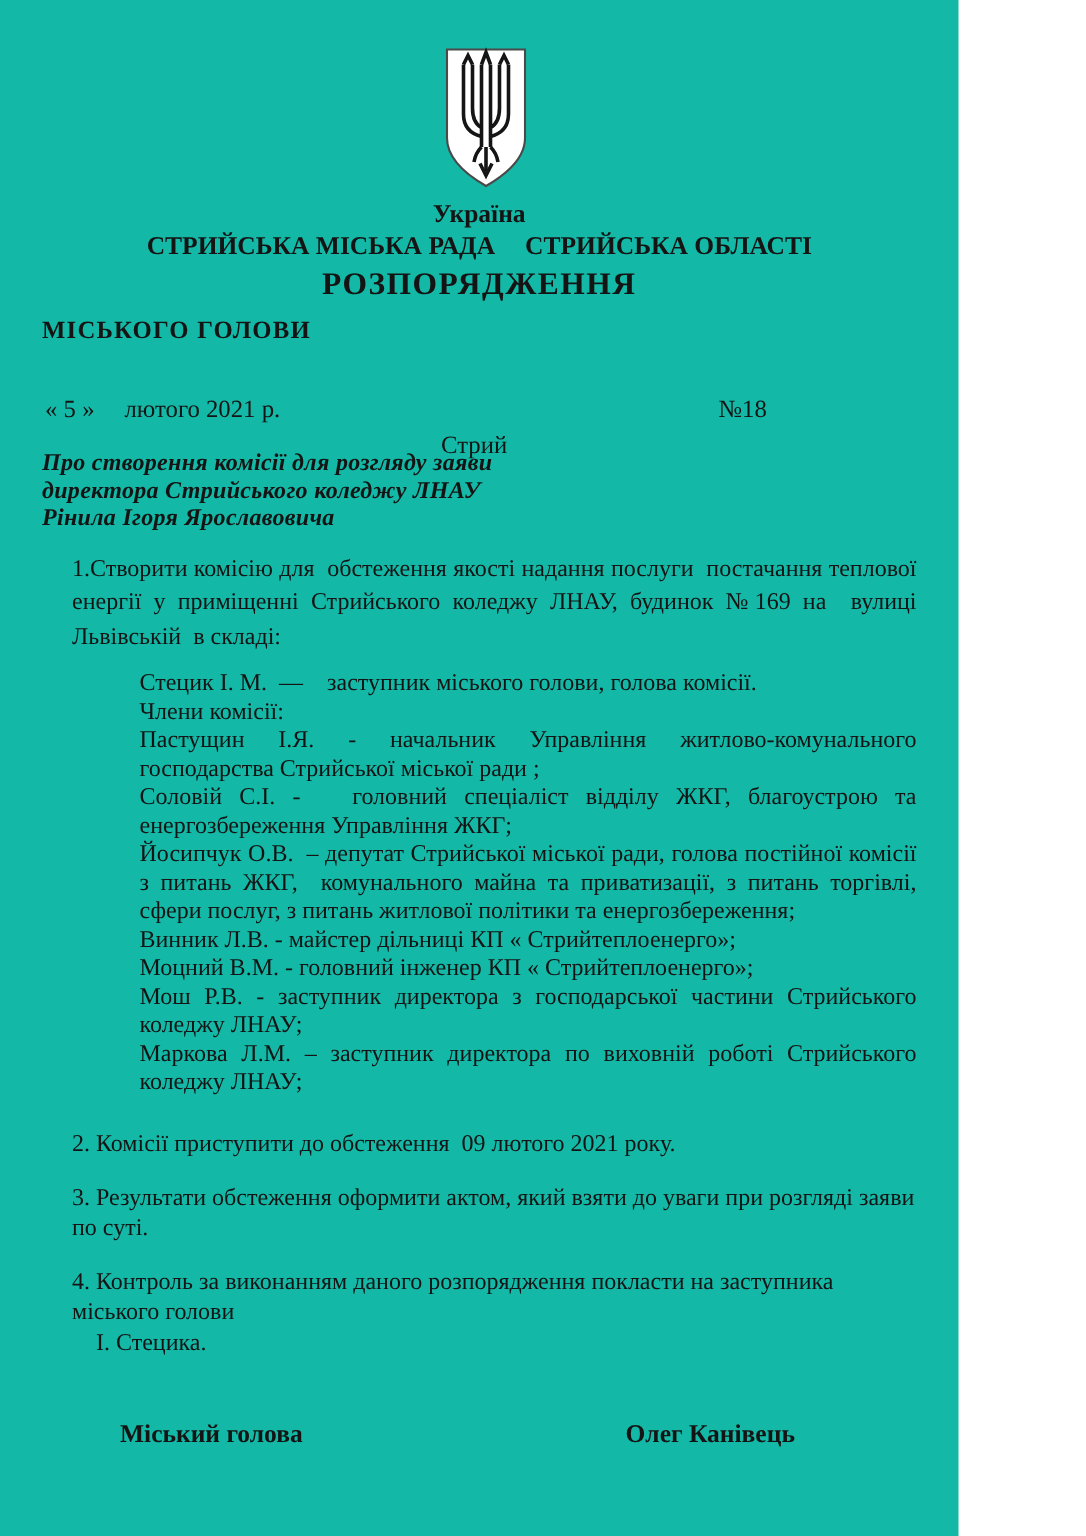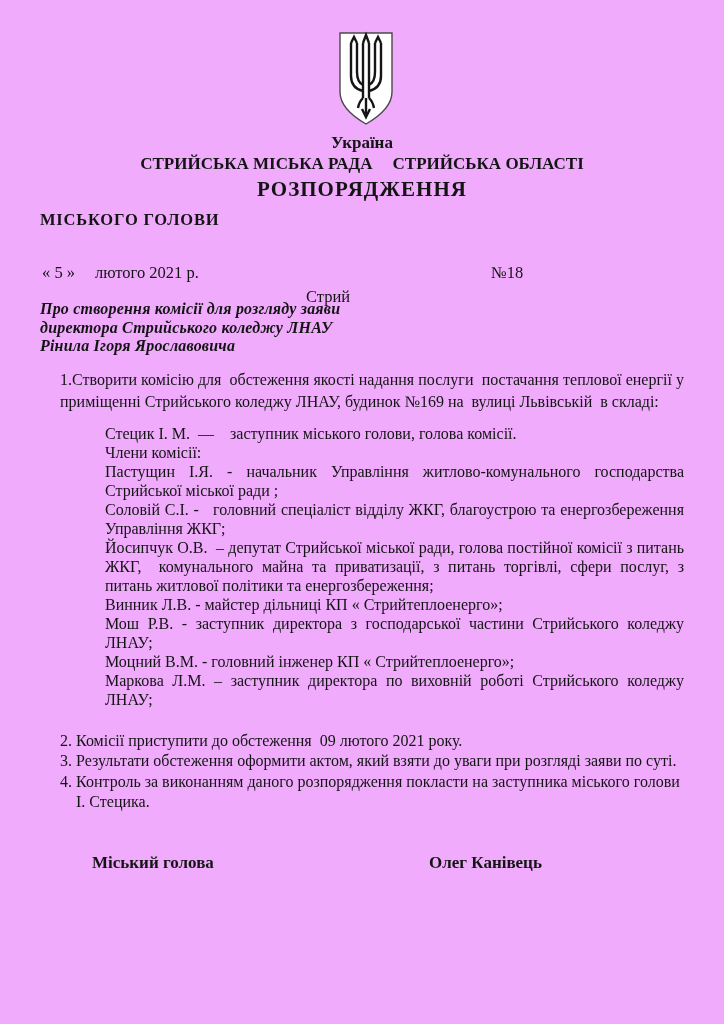--- a/index.html
+++ b/index.html
@@ -1,21 +1,21 @@
 <!DOCTYPE html>
 <html lang="uk"><head>
 <meta charset="utf-8">
 <style>
   html,body{margin:0;padding:0;background:#ffffff;}
   .page{
     position:relative;
-    width:724px;height:1024px;
+    width:639px;height:1024px;
     box-sizing:border-box;
-    padding:0 40px;
-    background:#f0abfc;
+    padding:0 28px;
+    background:#14b8a6;
     color:#141414;
     font-family:"Liberation Serif","DejaVu Serif",serif;
     font-size:16px;
     overflow:hidden;
   }
   .emblem-wrap{width:58px;height:97px;margin:30px auto 0;position:relative;left:4px;}
   .hdr-country{margin-top:6px;text-align:center;font-weight:bold;font-size:17px;}
   .hdr-council{margin-top:1px;display:flex;justify-content:center;gap:20px;font-weight:bold;font-size:17px;white-space:pre;}
   .hdr-type{margin-top:3px;text-align:center;font-weight:bold;font-size:21px;letter-spacing:1px;}
   .hdr-subtype{margin-top:8px;text-align:left;font-weight:bold;font-size:16.5px;letter-spacing:0.8px;}
@@ -24,21 +24,21 @@
   .date-day{left:2px;}
   .date-month{left:55px;}
   .date-city{left:266px;margin-top:24px;}
   .date-number{left:451px;}
   .subject{margin-top:15px;font-weight:bold;font-style:italic;font-size:16px;line-height:18.5px;letter-spacing:0.2px;}
   .preamble{margin-top:26px;text-align:justify;text-indent:45px;line-height:22.5px;white-space:pre-wrap;}
   .item-first{margin-top:13px;padding-left:20px;text-align:justify;line-height:22.5px;white-space:pre-wrap;}
   .members{margin-top:10px;padding-left:65px;line-height:19px;}
   .member{text-align:justify;white-space:pre-wrap;}
   .items-rest{margin-top:22px;padding-left:20px;line-height:20.5px;}
-  .list-item{white-space:pre-wrap;}
+  .list-item{white-space:pre-wrap;margin-top:15px;}
   .signature{position:relative;margin-top:40px;height:24px;font-weight:bold;font-size:17px;}
   .signature span{position:absolute;top:0;white-space:pre;}
   .sig-title{left:52px;}
   .sig-name{left:389px;}
 </style>
 </head>
 <body>
 
 <div class="page">
 
@@ -89,22 +89,22 @@
 
   <div class="item-first">1.Створити комісію для  обстеження якості надання послуги  постачання теплової енергії у приміщенні Стрийського коледжу ЛНАУ, будинок №169 на  вулиці Львівській  в складі:</div>
 
   <div class="members">
     <div class="member">Стецик І. М.  —    заступник міського голови, голова комісії.</div>
     <div class="member">Члени комісії:</div>
     <div class="member">Пастущин І.Я. - начальник Управління житлово-комунального господарства Стрийської міської ради ;</div>
     <div class="member">Соловій С.І. -   головний спеціаліст відділу ЖКГ, благоустрою та енергозбереження Управління ЖКГ;</div>
     <div class="member">Йосипчук О.В.  – депутат Стрийської міської ради, голова постійної комісії з питань ЖКГ,  комунального майна та приватизації, з питань торгівлі, сфери послуг, з питань житлової політики та енергозбереження;</div>
     <div class="member">Винник Л.В. - майстер дільниці КП « Стрийтеплоенерго»;</div>
+    <div class="member">Моцний В.М. - головний інженер КП « Стрийтеплоенерго»;</div>
     <div class="member">Мош Р.В. - заступник директора з господарської частини Стрийського коледжу ЛНАУ;</div>
-    <div class="member">Моцний В.М. - головний інженер КП « Стрийтеплоенерго»;</div>
     <div class="member">Маркова Л.М. – заступник директора по виховній роботі Стрийського коледжу ЛНАУ;</div>
   </div>
 
   <div class="items-rest">
     <div class="list-item">2. Комісії приступити до обстеження  09 лютого 2021 року.</div>
     <div class="list-item">3. Результати обстеження оформити актом, який взяти до уваги при розгляді заяви по суті.</div>
     <div class="list-item">4. Контроль за виконанням даного розпорядження покласти на заступника міського голови
     І. Стецика.</div>
   </div>
 

